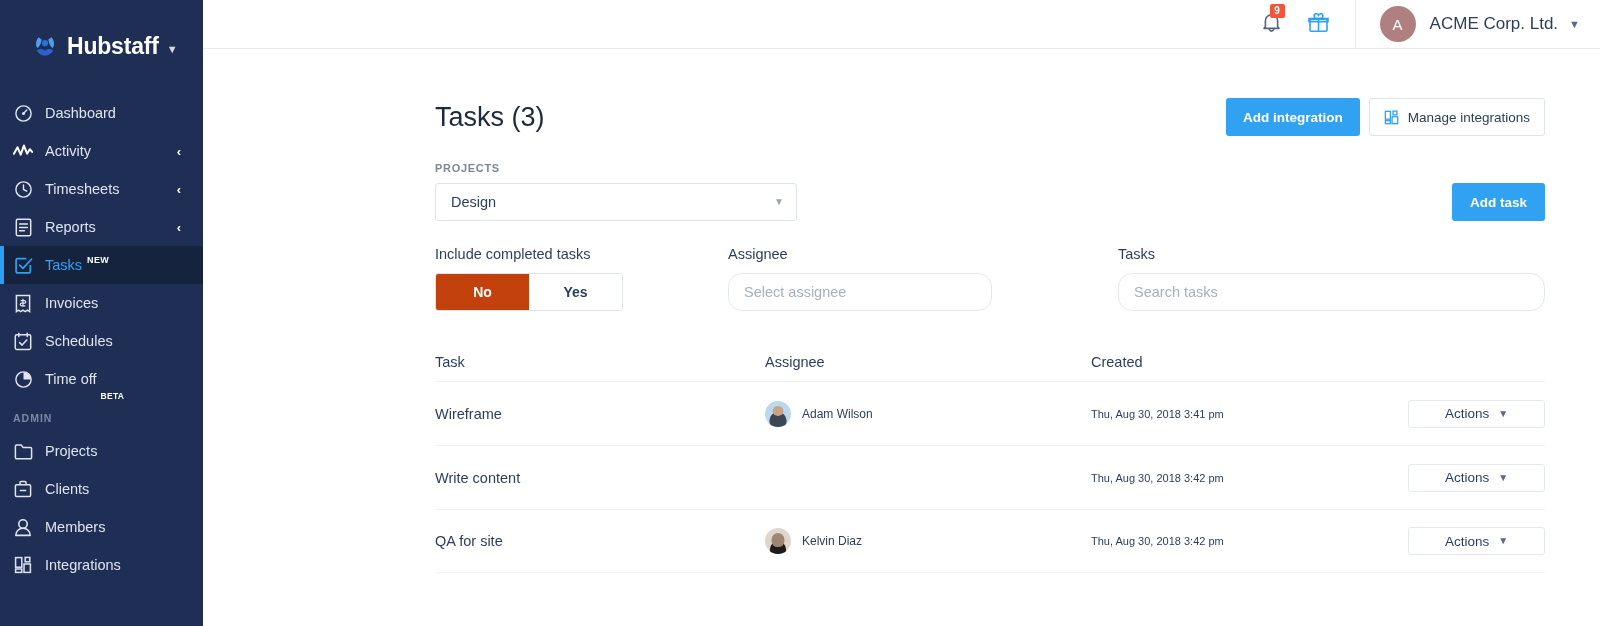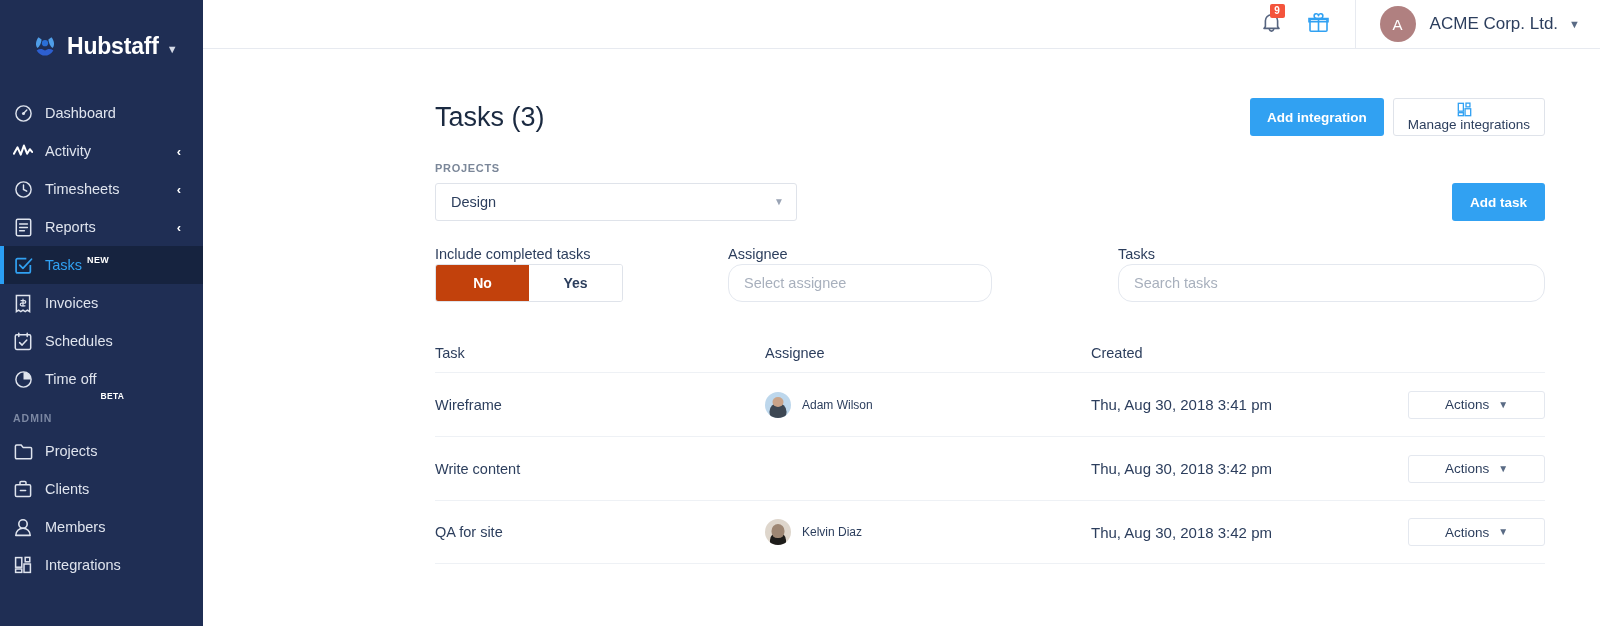--- a/index.html
+++ b/index.html
@@ -122,21 +122,21 @@
 
   .btn {
     border-radius: 3px; font-size: 13.5px; font-weight: bold;
     cursor: pointer; border: 1px solid transparent;
     display: inline-flex; align-items: center; justify-content: center;
     white-space: nowrap;
   }
   .btn-primary { background: #31a1f2; color: #ffffff; height: 38px; padding: 0 16px; }
   .btn-outline {
     background: #ffffff; color: #2c3e5d; border: 1px solid #dfe3ea;
-    height: 38px; padding: 0 14px; font-weight: normal; font-size: 13.5px; flex-direction: column;
+    height: 38px; padding: 0 14px; font-weight: normal; font-size: 13.5px;
   }
   .btn-outline .bicon { margin-right: 9px; display: flex; }
 
   .filters-row {
     display: flex; align-items: flex-end; justify-content: space-between;
     margin-top: 26px;
   }
   .field-label {
     font-size: 11px; color: #7b8799; letter-spacing: 0.7px;
     font-weight: bold; margin-bottom: 9px;
@@ -153,21 +153,21 @@
   .select-caret {
     margin-left: auto; color: #9aa4b5; font-size: 10px; line-height: 1;
   }
   .btn-addtask { height: 38px; padding: 0 17px; }
 
   .filters-row2 {
     display: flex; align-items: flex-start;
     margin-top: 25px;
   }
   .f-group { display: flex; flex-direction: column; }
-  .f-caption { font-size: 14.5px; color: #2c3e5d; margin-bottom: 2px; }
+  .f-caption { font-size: 14.5px; color: #2c3e5d; margin-bottom: 11px; }
   .toggle {
     display: flex; height: 38px; width: 188px;
     border: 1px solid #dfe3ea; border-radius: 3px; overflow: hidden;
   }
   .toggle-opt {
     flex: 1; display: flex; align-items: center; justify-content: center;
     font-size: 14px; font-weight: bold; color: #2c3e5d;
     background: #ffffff; cursor: pointer;
   }
   .toggle-opt.on { background: #c2410c; color: #ffffff; }
@@ -184,21 +184,21 @@
   
   .table { margin-top: 32px; width: 100%; }
   .t-head { display: flex; align-items: center; height: 38px; }
   .t-row {
     display: flex; align-items: center; height: 64px;
     border-top: 1px solid #eef1f5;
   }
   .t-row.last { border-bottom: 1px solid #eef1f5; }
   .c-task { width: 330px; font-size: 14.5px; color: #2c3e5d; }
   .c-assignee { width: 326px; font-size: 12px; color: #2c3e5d; display: flex; align-items: center; }
-  .c-created { flex: 1; font-size: 15px; color: #2c3e5d; }
+  .c-created { flex: 1; font-size: 11px; color: #2c3e5d; }
   .c-actions { width: 153px; display: flex; justify-content: flex-end; }
   .t-head .c-task, .t-head .c-assignee, .t-head .c-created {
     color: #2c3e5d; font-size: 14.5px;
   }
   .row-avatar {
     width: 26px; height: 26px; border-radius: 50%;
     margin-right: 11px; flex: 0 0 26px;
     overflow: hidden; position: relative;
   }
   .av-adam { background: #bdd7ec; }

